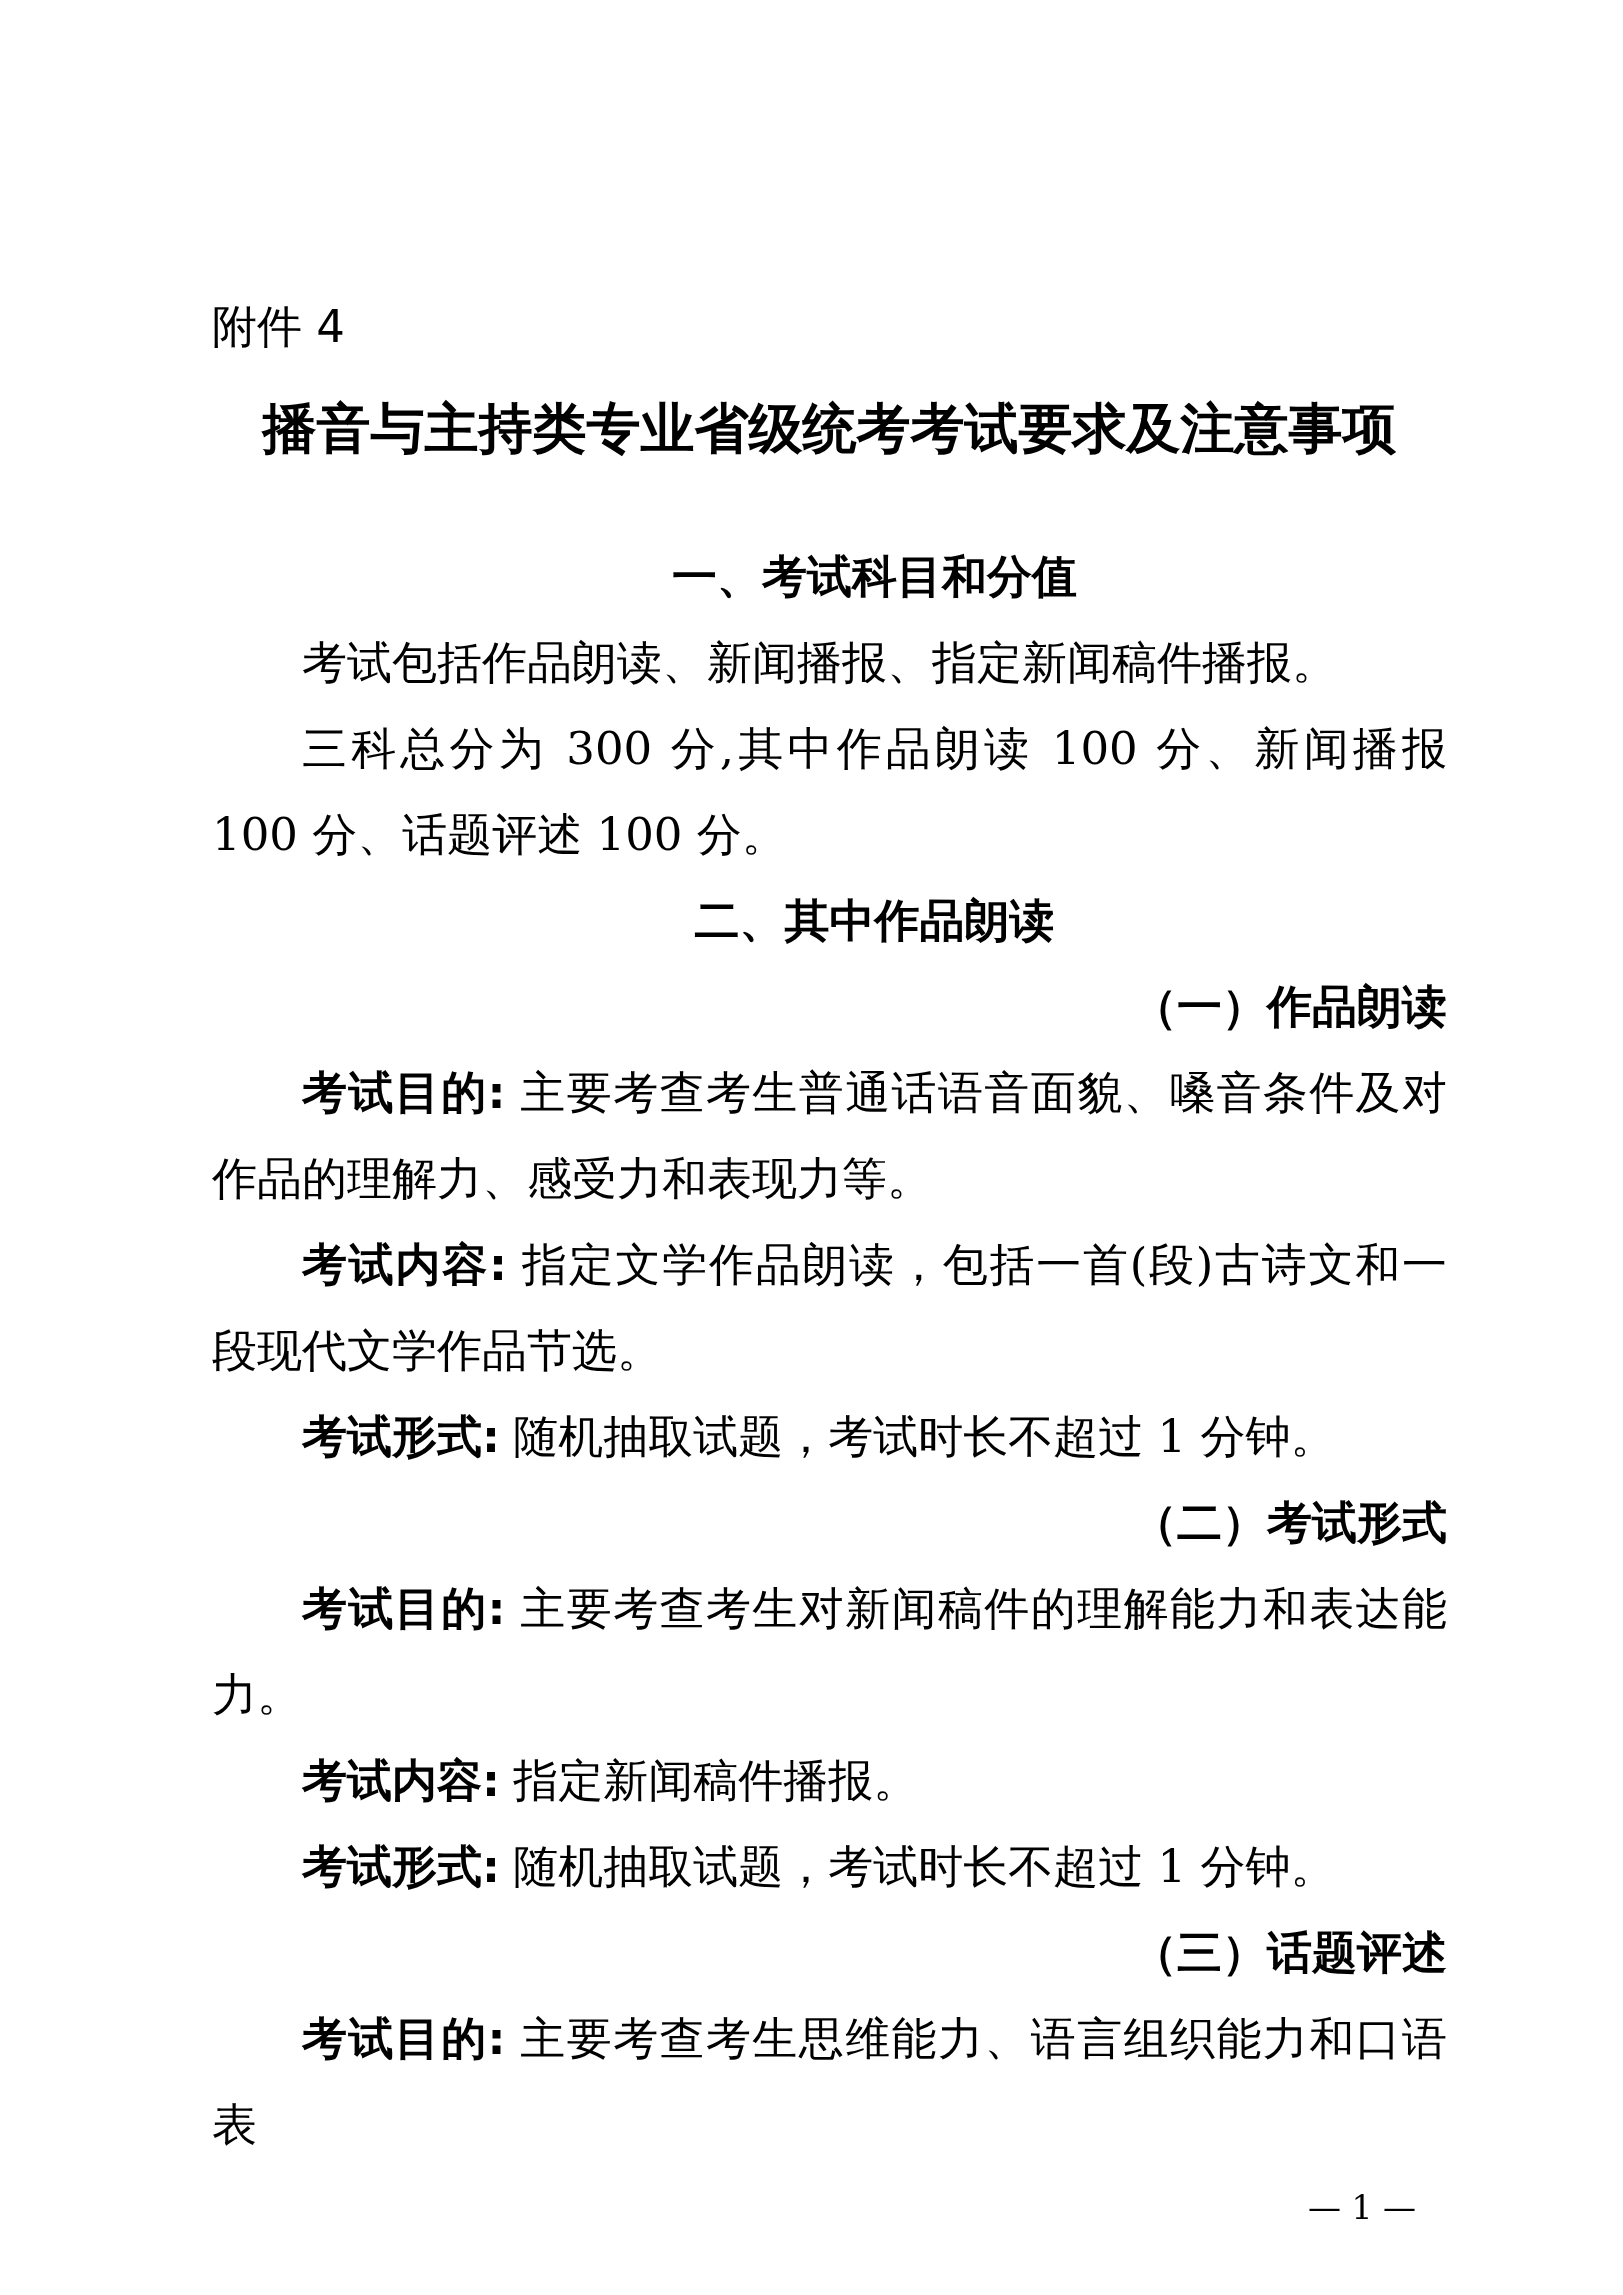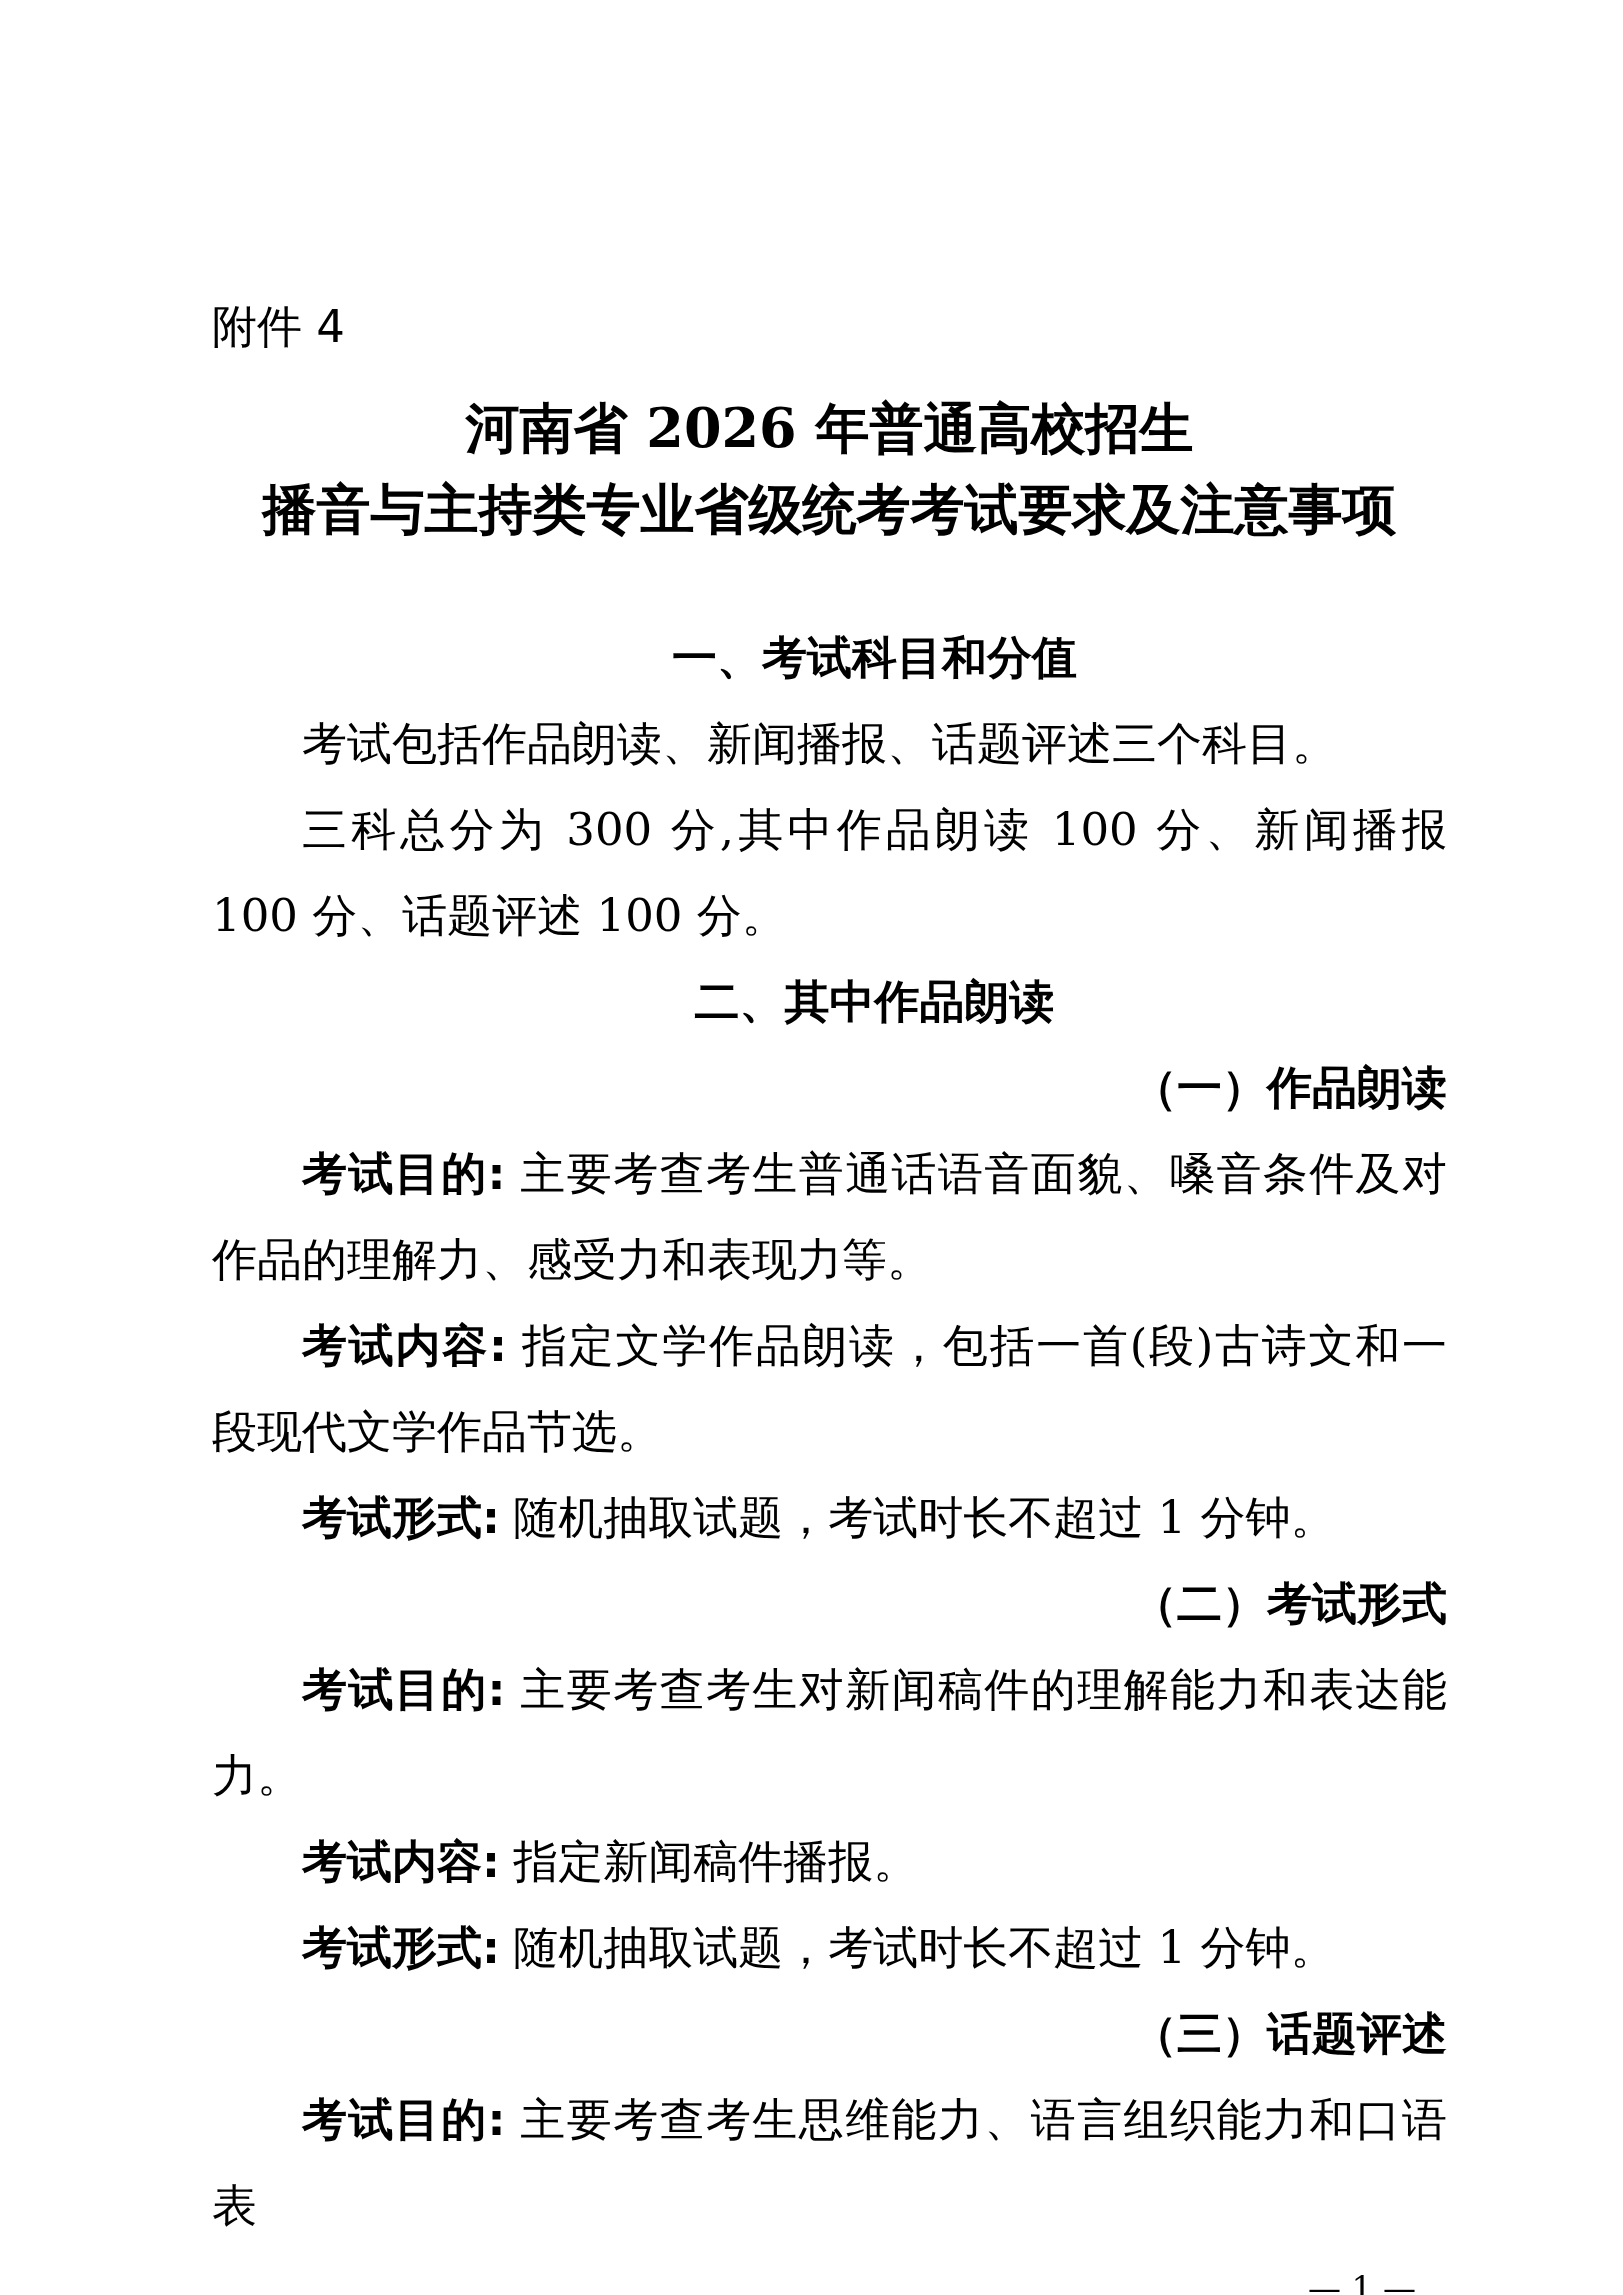--- a/index.html
+++ b/index.html
@@ -73,27 +73,26 @@
     line-height: 41px;
   }
 </style>
 </head>
 <body>
 
 <div class="page">
   <div class="attachment">附件 4</div>
 
   <div class="title-block">
-    <div class="title-line">河南省 2026 年普通高校招生</div>
     <div class="title-line">播音与主持类专业省级统考考试要求及注意事项</div>
   </div>
 
   <div class="content" id="content">
       <div class="heading1">一、考试科目和分值</div>
-      <div class="paragraph">考试包括作品朗读、新闻播报、话题评述三个科目。</div>
+      <div class="paragraph">考试包括作品朗读、新闻播报、指定新闻稿件播报。</div>
       <div class="paragraph">三科总分为 300 分,其中作品朗读 100 分、新闻播报 100 分、话题评述 100 分。</div>
       <div class="heading1">二、其中作品朗读</div>
       <div class="heading2">（一）作品朗读</div>
       <div class="labeled"><span class="label">考试目的:</span><span>主要考查考生普通话语音面貌、嗓音条件及对作品的理解力、感受力和表现力等。</span></div>
       <div class="labeled"><span class="label">考试内容:</span><span>指定文学作品朗读，包括一首(段)古诗文和一段现代文学作品节选。</span></div>
       <div class="labeled"><span class="label">考试形式:</span><span>随机抽取试题，考试时长不超过 1 分钟。</span></div>
       <div class="heading2">（二）考试形式</div>
       <div class="labeled"><span class="label">考试目的:</span><span>主要考查考生对新闻稿件的理解能力和表达能力。</span></div>
       <div class="labeled"><span class="label">考试内容:</span><span>指定新闻稿件播报。</span></div>
       <div class="labeled"><span class="label">考试形式:</span><span>随机抽取试题，考试时长不超过 1 分钟。</span></div>

